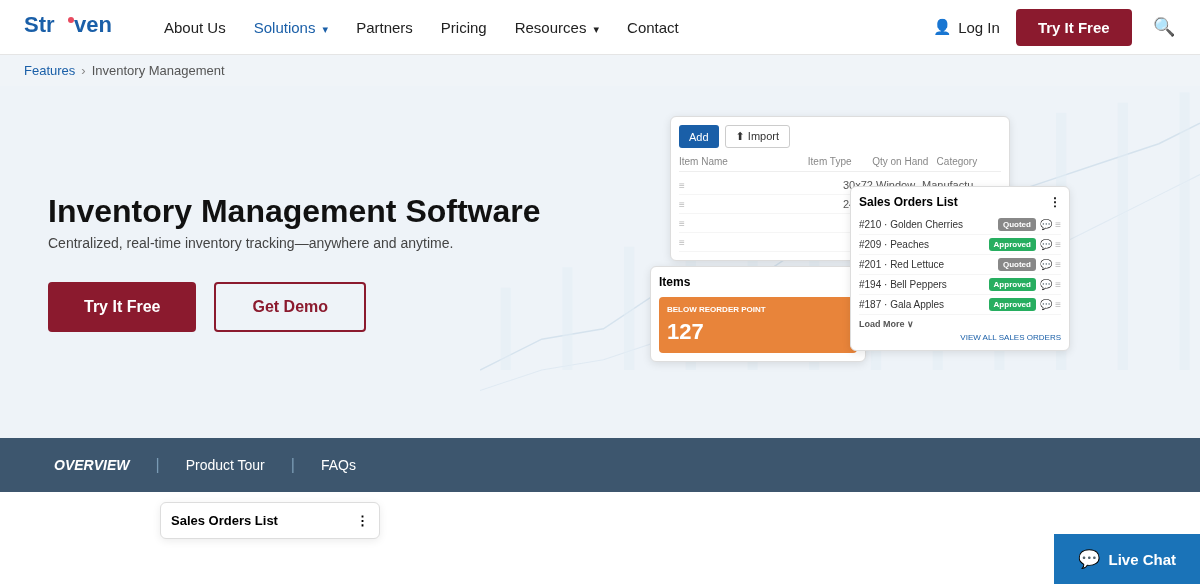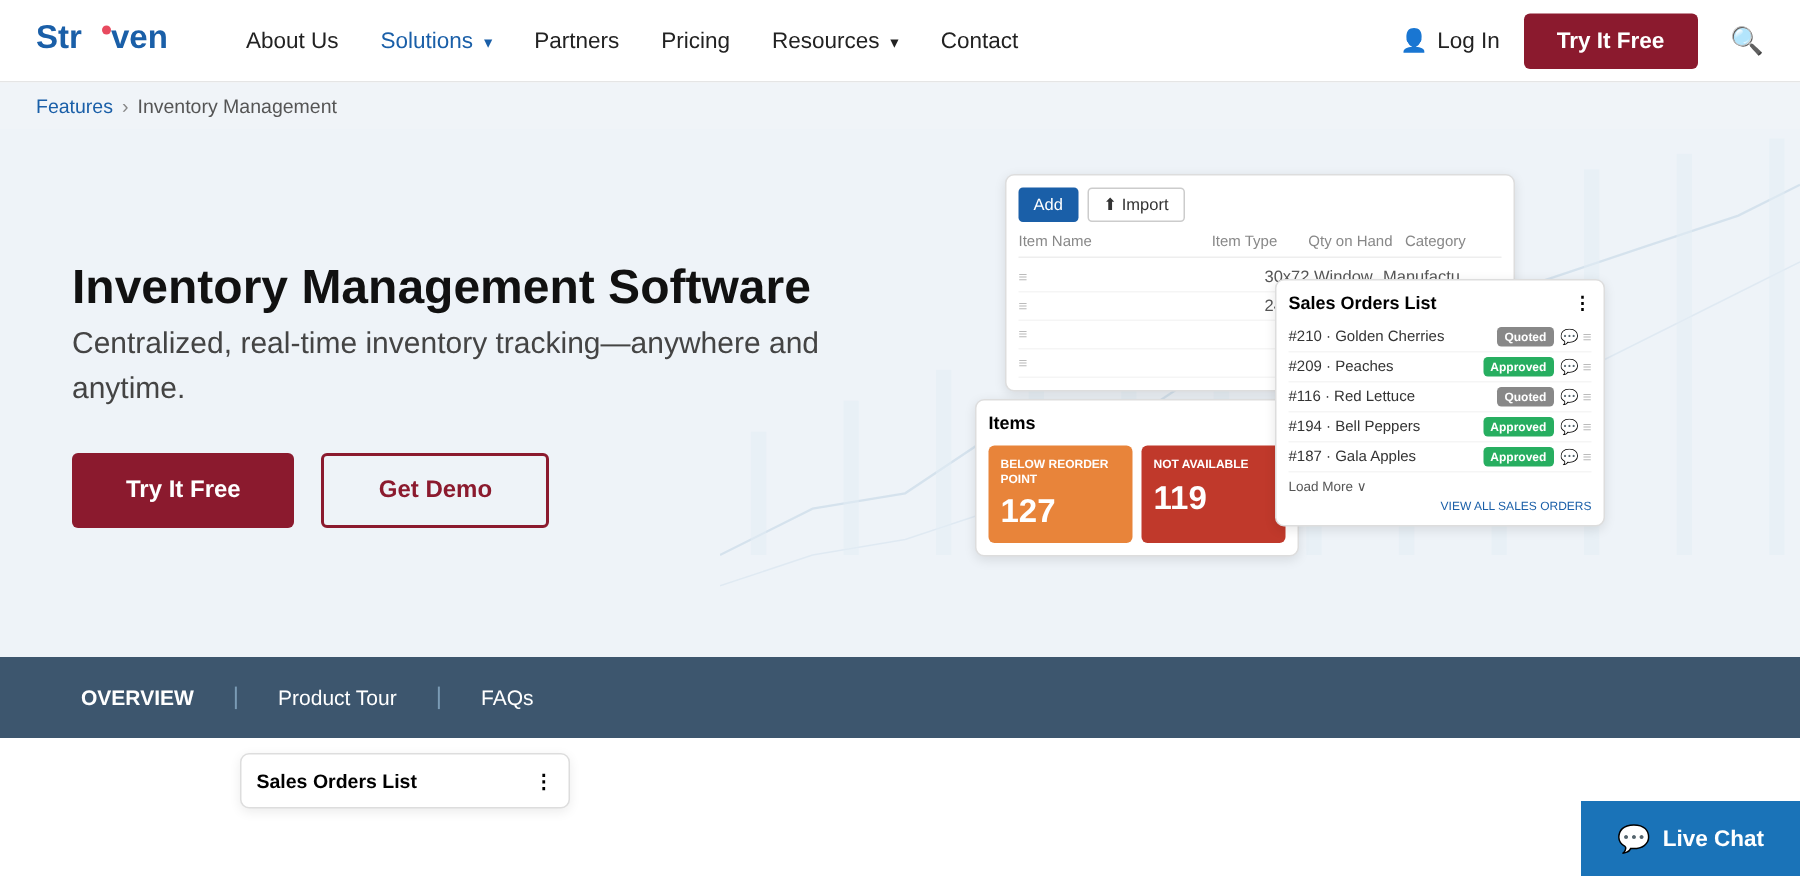--- a/index.html
+++ b/index.html
@@ -39,21 +39,21 @@
       position: relative; background: #eef3f8;
       height: 352px; overflow: hidden;
       display: flex; align-items: center; padding: 0 48px;
     }
     .hero-bg {
       position: absolute; right: 0; top: 0; width: 60%; height: 100%;
       opacity: 0.35;
     }
     .hero-content { position: relative; z-index: 2; max-width: 520px; }
     .hero-title { font-size: 32px; font-weight: 700; color: #111; margin-bottom: 3px; line-height: 1.2; }
-    .hero-sub { font-size: 20px; color: #444; margin-bottom: 28px; line-height: 1.5; }
+    .hero-sub { font-size: 14px; color: #444; margin-bottom: 28px; line-height: 1.5; }
     .hero-btns { display: flex; gap: 18px; }
     .btn-primary {
       background: #8b1a2e; color: #fff; border: none;
       padding: 14px 36px; font-size: 16px; font-weight: 600;
       border-radius: 4px; cursor: pointer;
     }
     .btn-outline {
       background: transparent; color: #8b1a2e;
       border: 2px solid #8b1a2e;
       padding: 14px 36px; font-size: 16px; font-weight: 600;
@@ -111,30 +111,30 @@
       width: 220px; padding: 8px;
       box-shadow: 0 2px 8px rgba(0,0,0,0.1);
     }
     .sales-header { display: flex; justify-content: space-between; font-size: 12px; font-weight: 600; margin-bottom: 6px; }
     .sales-row { display: flex; align-items: center; justify-content: space-between; font-size: 10px; padding: 3px 0; border-bottom: 1px solid #f5f5f5; }
     .sales-row .item-name { flex: 1; color: #333; }
     .badge { font-size: 8px; padding: 2px 5px; border-radius: 3px; color: #fff; font-weight: 600; margin-right: 4px; }
     .badge.quoted { background: #888; }
     .badge.approved { background: #27ae60; }
     .sales-icons { display: flex; gap: 2px; color: #bbb; font-size: 10px; }
-    .load-more { font-size: 9px; color: #555; margin-top: 4px; cursor: pointer; }
+    .load-more { font-size: 9px; color: #555; margin-top: 4px; cursor: pointer; font-weight: bold; }
     .view-all { font-size: 8px; color: #1a5fa8; text-align: right; margin-top: 4px; cursor: pointer; }
 
     
     .tabs-bar {
       background: #3d566e; padding: 0 48px;
       display: flex; align-items: center; height: 54px; gap: 20px;
     }
     .tab-item { color: #fff; font-size: 14px; cursor: pointer; padding: 0 6px; }
-    .tab-item.active { font-weight: 700; }
+    .tab-item.active { font-weight: 700; font-style: italic; }
     .tab-sep { color: #7a9bb5; }
 
     
     .bottom-section {
       background: #fff; height: 105px; position: relative;
       display: flex; align-items: flex-start; padding: 16px 48px;
     }
     .sales-card-bottom {
       background: #fff; border: 1px solid #ddd; border-radius: 6px;
       width: 220px; padding: 10px;
@@ -263,44 +263,40 @@
     <div class="mockup-items">
       <div class="mockup-items-header">
         <span>Items</span>
         <span>⋮</span>
       </div>
       <div class="items-cards">
         <div class="item-card orange">
           <div class="item-card-label">BELOW REORDER POINT</div>
           <div class="item-card-num">127</div>
         </div>
-        <div class="item-card red">
-          <div class="item-card-label">NOT AVAILABLE</div>
-          <div class="item-card-num">119</div>
-        </div>
       </div>
     </div>
 
     <div class="mockup-sales">
       <div class="sales-header">
         <span>Sales Orders List</span>
         <span>⋮</span>
       </div>
       <div class="sales-row">
         <span class="item-name">#210 · Golden Cherries</span>
         <span class="badge quoted">Quoted</span>
         <span class="sales-icons">💬 ≡</span>
       </div>
       <div class="sales-row">
         <span class="item-name">#209 · Peaches</span>
         <span class="badge approved">Approved</span>
         <span class="sales-icons">💬 ≡</span>
       </div>
       <div class="sales-row">
-        <span class="item-name">#116 · Red Lettuce</span>
+        <span class="item-name">#201 · Red Lettuce</span>
         <span class="badge quoted">Quoted</span>
         <span class="sales-icons">💬 ≡</span>
       </div>
       <div class="sales-row">
         <span class="item-name">#194 · Bell Peppers</span>
         <span class="badge approved">Approved</span>
         <span class="sales-icons">💬 ≡</span>
       </div>
       <div class="sales-row">
         <span class="item-name">#187 · Gala Apples</span>

